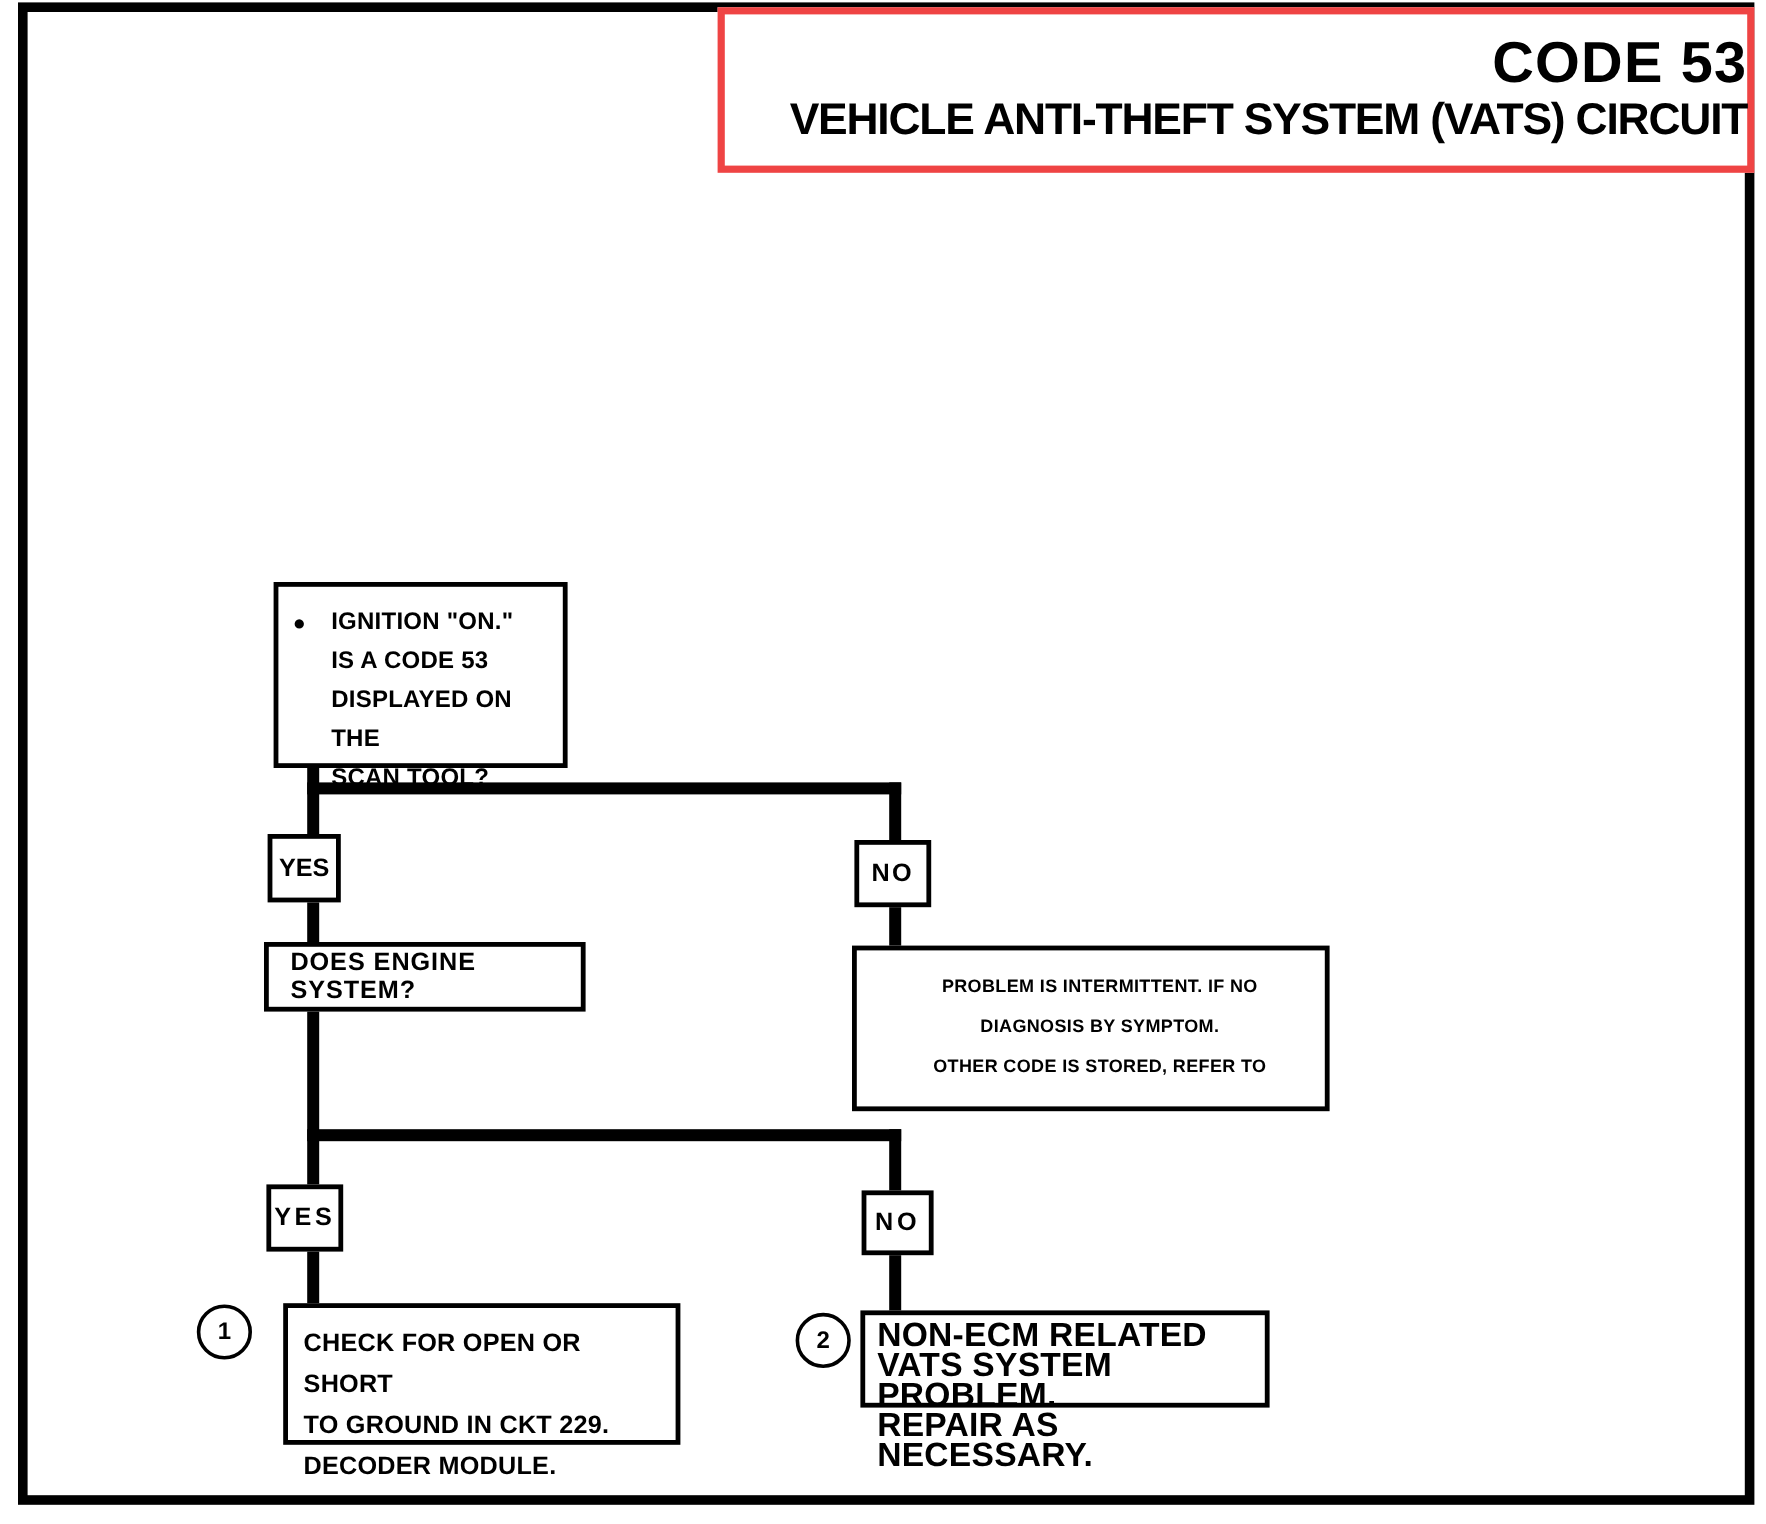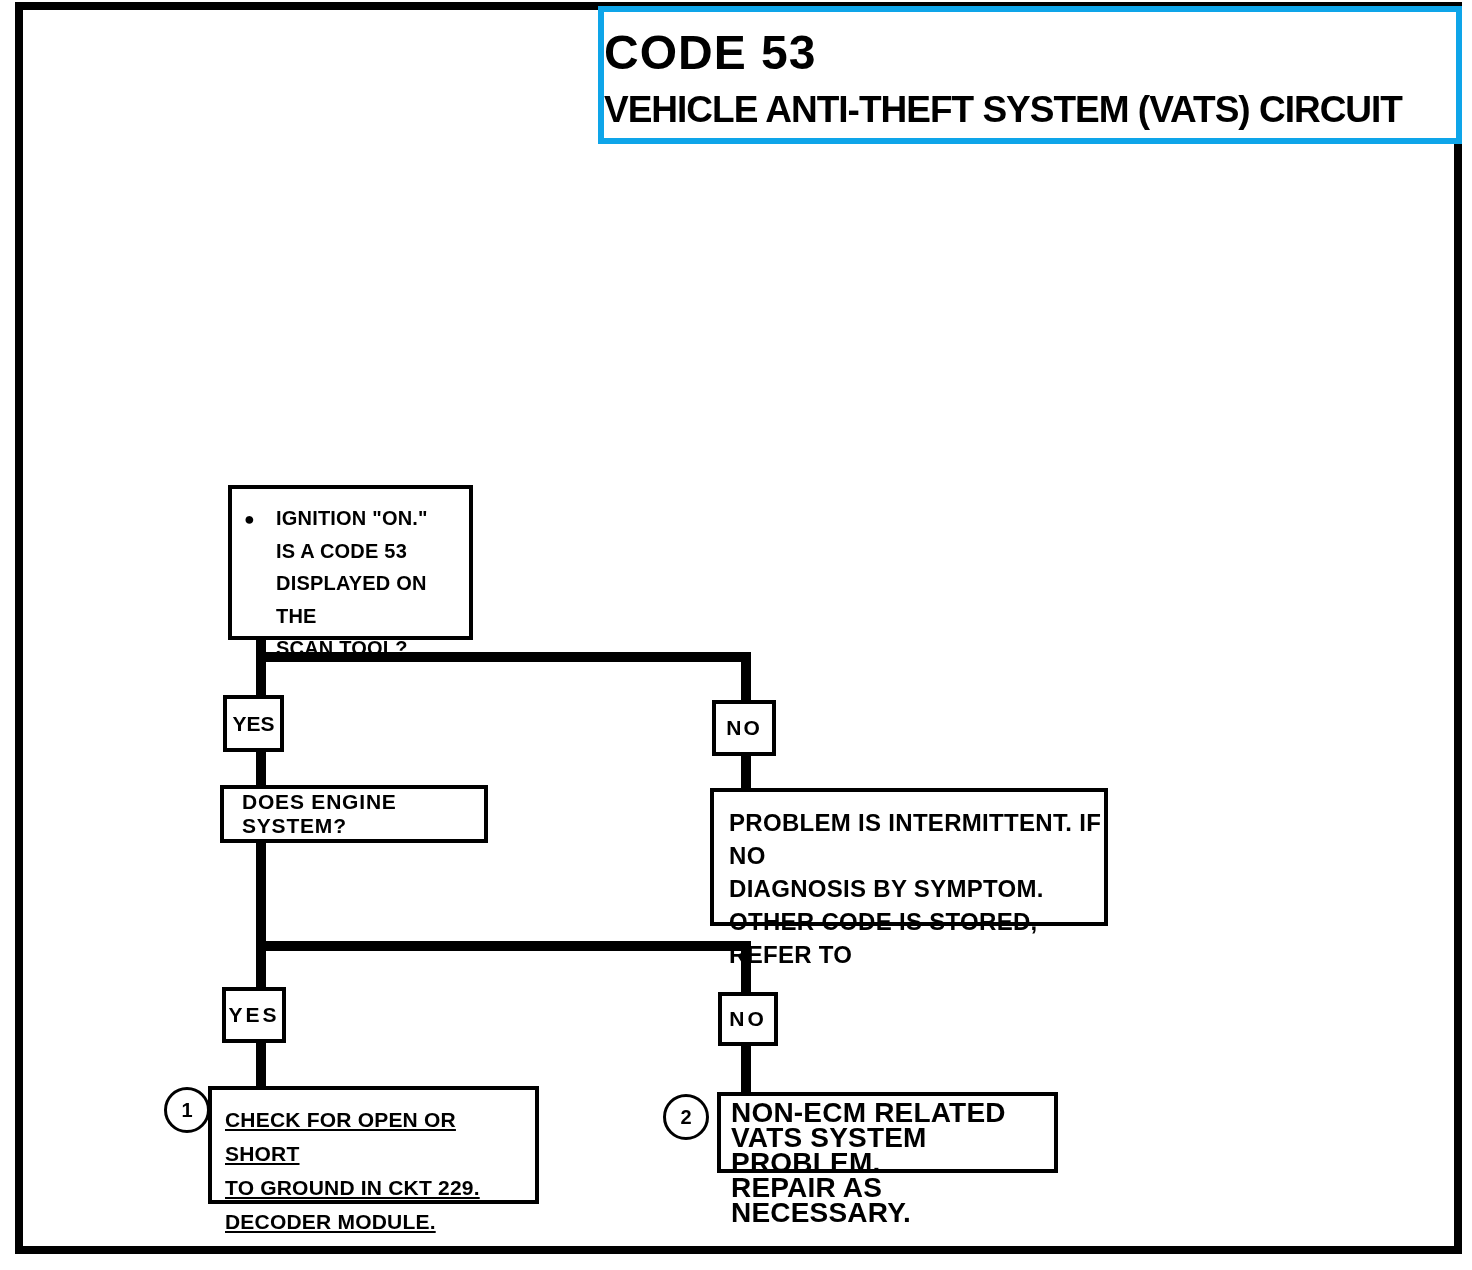--- a/index.html
+++ b/index.html
@@ -19,35 +19,35 @@
     width: 1447px; height: 1252px;
     border: 8px solid #000;
     box-sizing: border-box;
     z-index: 0;
     background: #fff;
   }
   
   .title-box {
     left: 598px; top: 6px;
     width: 864px; height: 138px;
-    border: 6px solid #0ea5e9;
+    border: 6px solid #ef4444;
     box-sizing: border-box;
     background: #fff;
     z-index: 3;
-    text-align: left;
+    text-align: right;
   }
   .title-main {
     margin-top: 16px;
     font-size: 48px;
     font-weight: 700;
     letter-spacing: 1px;
     line-height: 50px;
   }
   .title-sub {
-    margin-top: 12px;
+    margin-top: 2px;
     font-size: 37px;
     font-weight: 700;
     letter-spacing: -1px;
     line-height: 40px;
     white-space: nowrap;
   }
   
   .line {
     background: #000;
     z-index: 1;
@@ -88,35 +88,35 @@
     left: 220px; top: 785px;
     width: 268px; height: 58px;
     display: flex; align-items: center;
     padding-left: 18px;
     font-size: 21px;
     letter-spacing: 0.8px;
   }
   .problem {
     left: 710px; top: 788px;
     width: 398px; height: 138px;
-    font-size: 24px;
+    font-size: 15px;
     line-height: 33px;
     padding: 14px 0 0 15px;
     letter-spacing: 0.3px;
+    text-align: center;
   }
   .yes2 { left: 222px; top: 987px; width: 64px; height: 56px; letter-spacing: 3px; }
   .no2  { left: 718px; top: 992px; width: 60px; height: 54px; letter-spacing: 3px; }
   .result1 {
-    left: 208px; top: 1086px;
+    left: 236px; top: 1086px;
     width: 331px; height: 118px;
     font-size: 21px;
     line-height: 34px;
     padding: 13px 0 0 13px;
     letter-spacing: 0.2px;
-    text-decoration: underline;
   }
   .result2 {
     left: 717px; top: 1092px;
     width: 341px; height: 81px;
     font-size: 28px;
     line-height: 25px;
     padding: 4px 0 0 10px;
     letter-spacing: 0.2px;
   }
   .marker-circle {

